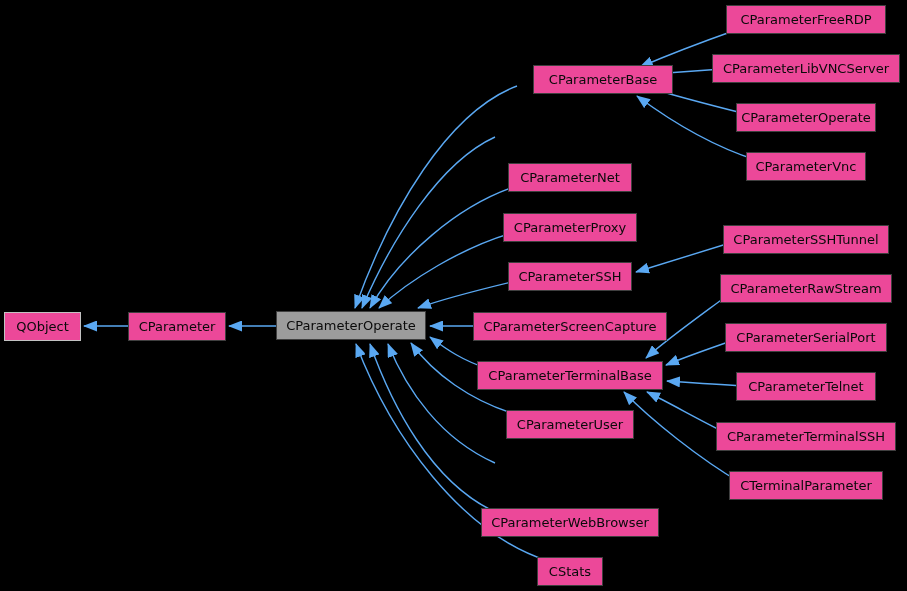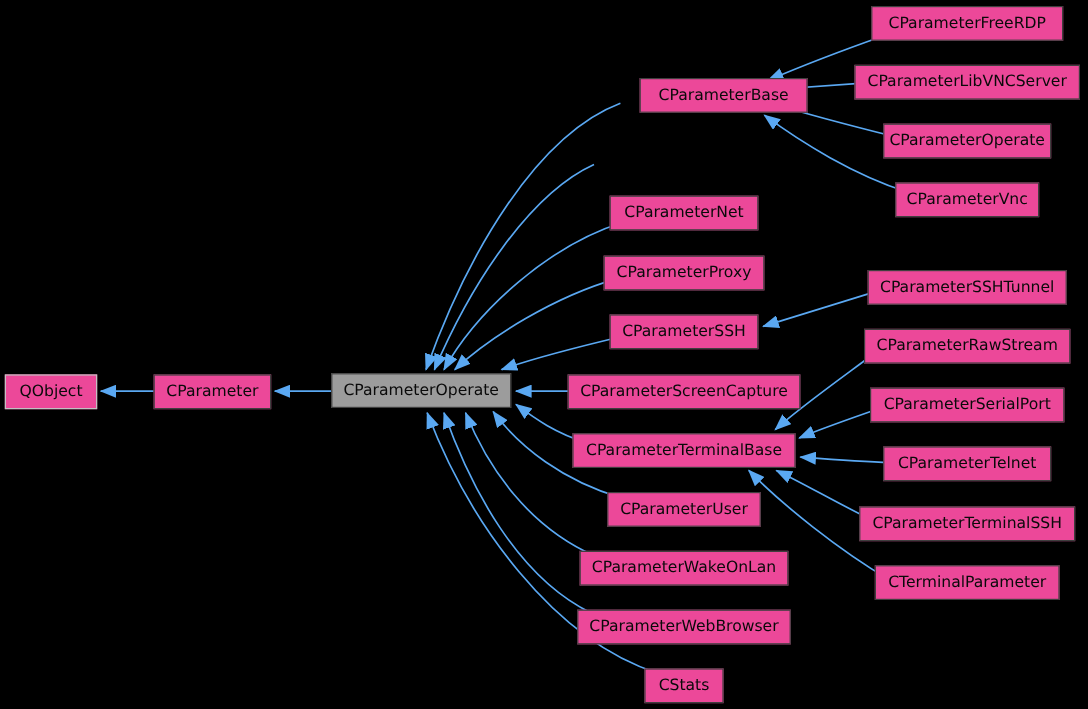--- a/index.html
+++ b/index.html
@@ -73,21 +73,20 @@
   <div class="node" style="left:128px;top:312px;width:98px">CParameter</div>
   <div class="node current" style="left:276px;top:311px;width:150px">CParameterOperate</div>
 
   <div class="node" style="left:533px;top:65px;width:140px">CParameterBase</div>
   <div class="node" style="left:508px;top:163px;width:124px">CParameterNet</div>
   <div class="node" style="left:503px;top:213px;width:134px">CParameterProxy</div>
   <div class="node" style="left:508px;top:262px;width:124px">CParameterSSH</div>
   <div class="node" style="left:473px;top:312px;width:194px">CParameterScreenCapture</div>
   <div class="node" style="left:477px;top:361px;width:186px">CParameterTerminalBase</div>
   <div class="node" style="left:506px;top:410px;width:128px">CParameterUser</div>
-  <div class="node" style="left:483px;top:459px;width:174px">CParameterWakeOnLan</div>
   <div class="node" style="left:481px;top:508px;width:178px">CParameterWebBrowser</div>
   <div class="node" style="left:537px;top:557px;width:66px">CStats</div>
 
   <div class="node" style="left:726px;top:5px;width:160px">CParameterFreeRDP</div>
   <div class="node" style="left:712px;top:54px;width:188px">CParameterLibVNCServer</div>
   <div class="node" style="left:736px;top:103px;width:140px">CParameterOperate</div>
   <div class="node" style="left:746px;top:152px;width:120px">CParameterVnc</div>
   <div class="node" style="left:723px;top:225px;width:166px">CParameterSSHTunnel</div>
   <div class="node" style="left:720px;top:274px;width:172px">CParameterRawStream</div>
   <div class="node" style="left:725px;top:323px;width:162px">CParameterSerialPort</div>

